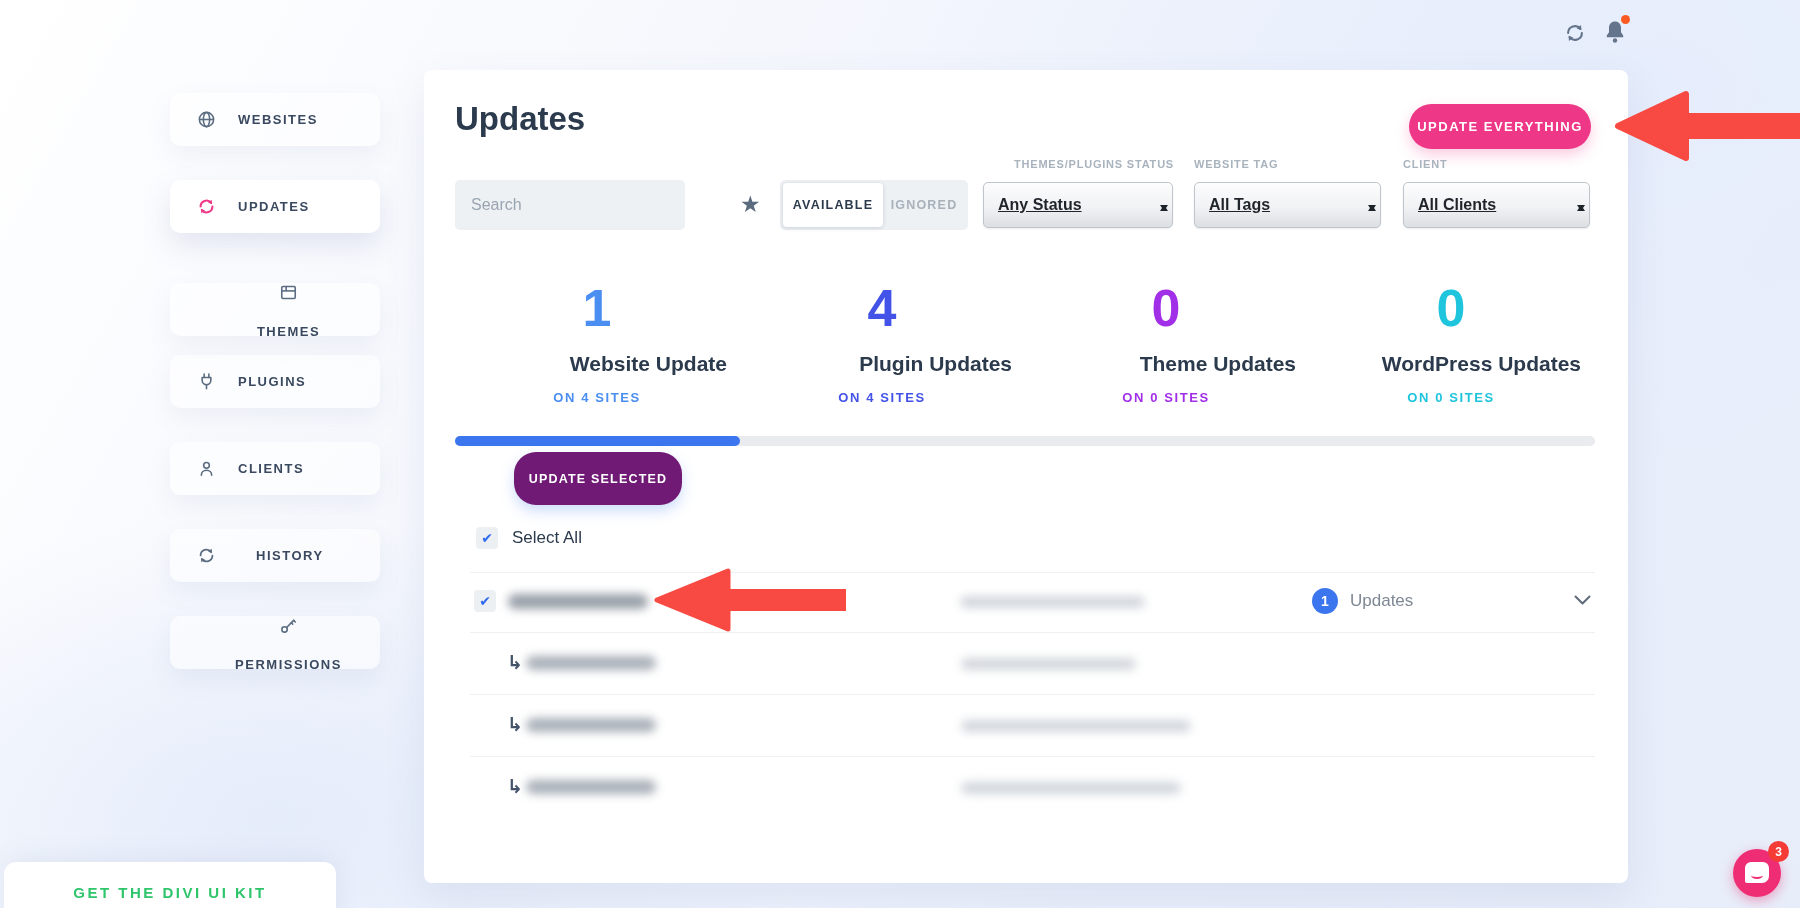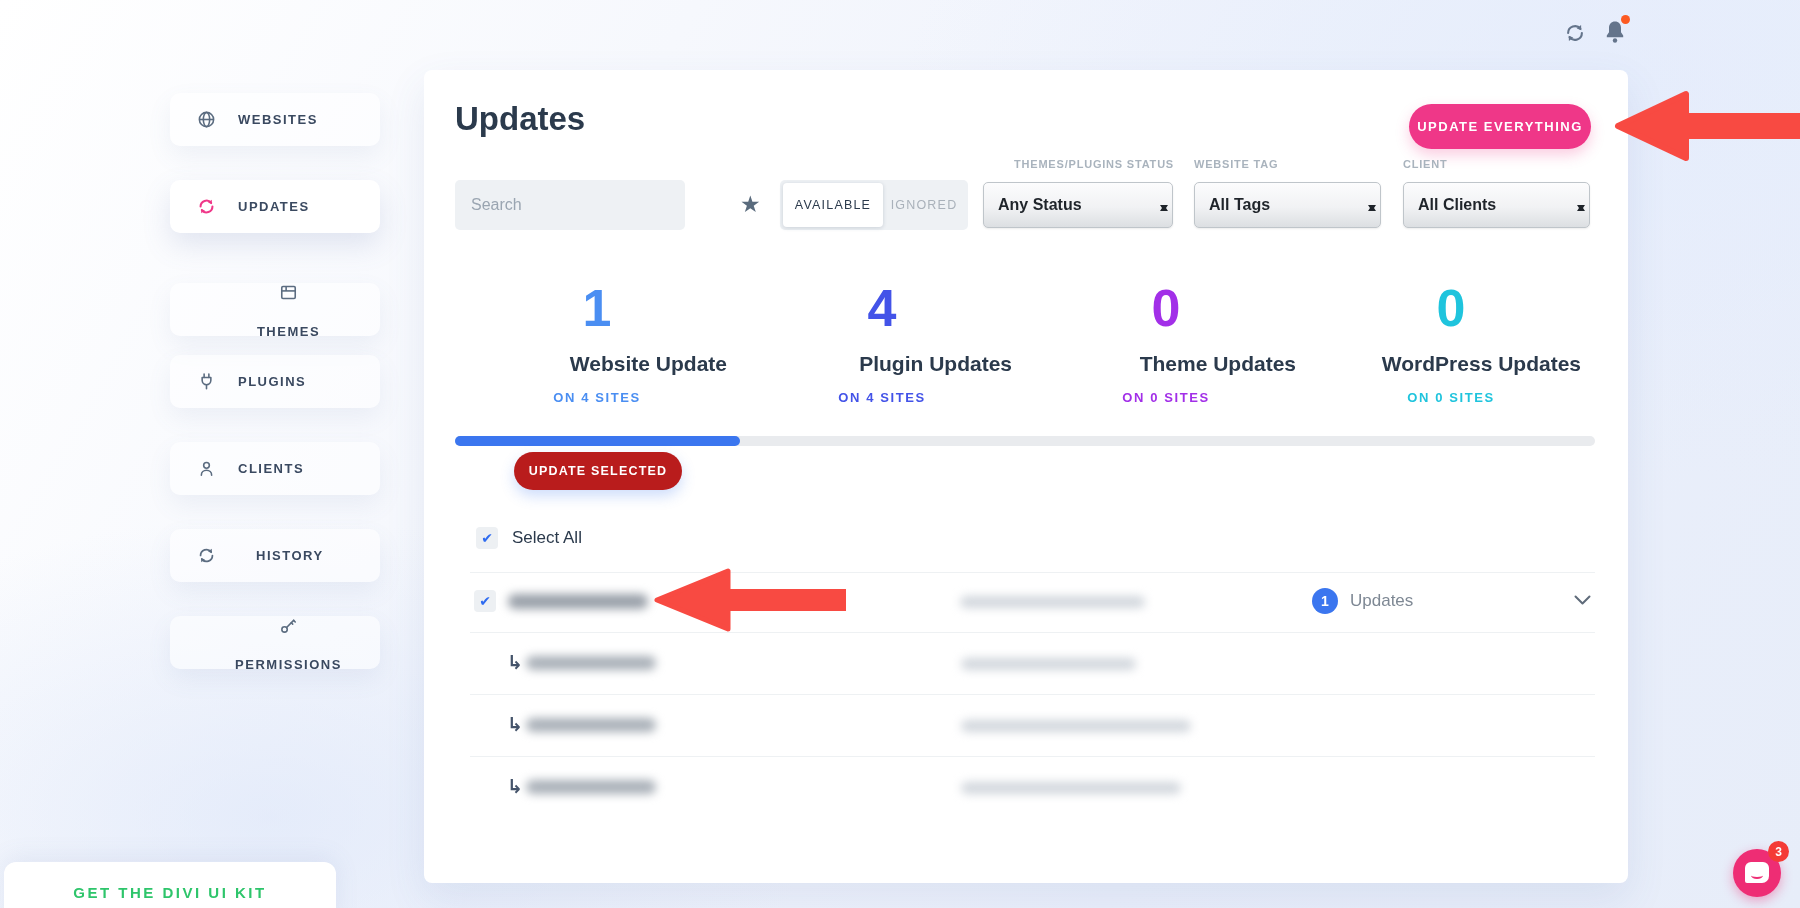--- a/index.html
+++ b/index.html
@@ -49,44 +49,44 @@
   .search {
     left:31px; top:110px; width:230px; height:50px; border:none; outline:none;
     background:#eef1f4; border-radius:5px; padding:0 16px; font-size:16px; color:#3a4960;
     font-family:inherit;
   }
   .search::placeholder { color:#9aa5b1; }
   .star { left:316px; top:121px; font-size:23px; color:#5a6b7d; cursor:pointer; }
   .toggle { left:356px; top:110px; width:188px; height:50px; background:#eef1f4; border-radius:5px;
     display:flex; align-items:center; padding:3px; cursor:pointer; }
   .toggle span { position:static; display:flex; align-items:center; justify-content:center;
-    height:44px; font-size:12.5px; font-weight:normal; letter-spacing:1.2px; }
+    height:44px; font-size:12.5px; font-weight:bold; letter-spacing:1.2px; }
   .seg-on { width:100px; background:#fff; border-radius:4px; color:#2b3a4c;
     box-shadow:0 1px 4px rgba(40,60,90,.18); }
   .seg-off { width:82px; color:#a9b1ba; }
   .filter-label { top:88px; font-size:11px; font-weight:bold; letter-spacing:.8px; color:#a9b3bd; }
   .select {
     top:112px; height:46px; width:190px; border:1px solid #bfc5ca; border-radius:5px;
     background:linear-gradient(180deg,#fcfcfd 0%,#f1f2f4 55%,#dcdfe2 100%);
     display:flex; align-items:center; justify-content:space-between; padding:0 12px 0 14px;
     cursor:pointer; box-shadow:0 1px 2px rgba(0,0,0,.08);
   }
-  .select b { position:static; font-size:16px; font-weight:600; color:#1f242a; }
+  .select b { position:static; font-size:16px; font-weight:600; color:#1f242a;text-decoration:underline; }
   .spin { position:static; display:flex; flex-direction:column; gap:2px; }
   .spin i { display:block; width:0; height:0; border-left:4.5px solid transparent; border-right:4.5px solid transparent; }
   .spin .up { border-bottom:6px solid #1f242a; }
   .spin .dn { border-top:6px solid #1f242a; }
   .stat { top:212px; width:260px; text-align:center; }
   .stat .num { position:static; display:block; font-size:52px; font-weight:bold; line-height:1; }
   .stat .lbl { position:static; display:block; margin-top:18px; font-size:21px; font-weight:600; color:#2b3a4c;text-align:right; }
   .stat .sub { position:static; display:block; margin-top:14px; font-size:13px; font-weight:bold; letter-spacing:1.6px; }
   .pbar { left:31px; top:366px; width:1140px; height:10px; border-radius:5px; background:#e9ebee; }
   .pfill { left:0; top:0; height:10px; border-radius:5px; background:#3b76ef; }
   .btn-blue {
-    left:90px; top:382px; width:168px; height:38px; border-radius:22px; background:#b91c1c;
+    left:90px; top:382px; width:168px; height:53px; border-radius:22px; background:#701a75;
     color:#fff; font-size:12.5px; font-weight:bold; letter-spacing:1.2px;
     display:flex; align-items:center; justify-content:center; cursor:pointer;
     box-shadow:0 6px 14px rgba(59,118,239,.25);
   }
   .cbox { width:22px; height:22px; border-radius:4px; background:#edf0f3;
     display:flex; align-items:center; justify-content:center; cursor:pointer; }
   .cbox span { position:static; font-size:14px; font-weight:bold; color:#2e6bf0;
     font-family:"DejaVu Sans",sans-serif; }
   .selall-lbl { left:88px; top:458px; font-size:17px; font-weight:400; color:#2b3a4c; }
   .divider { left:46px; width:1125px; height:1px; background:#eef1f3; }

